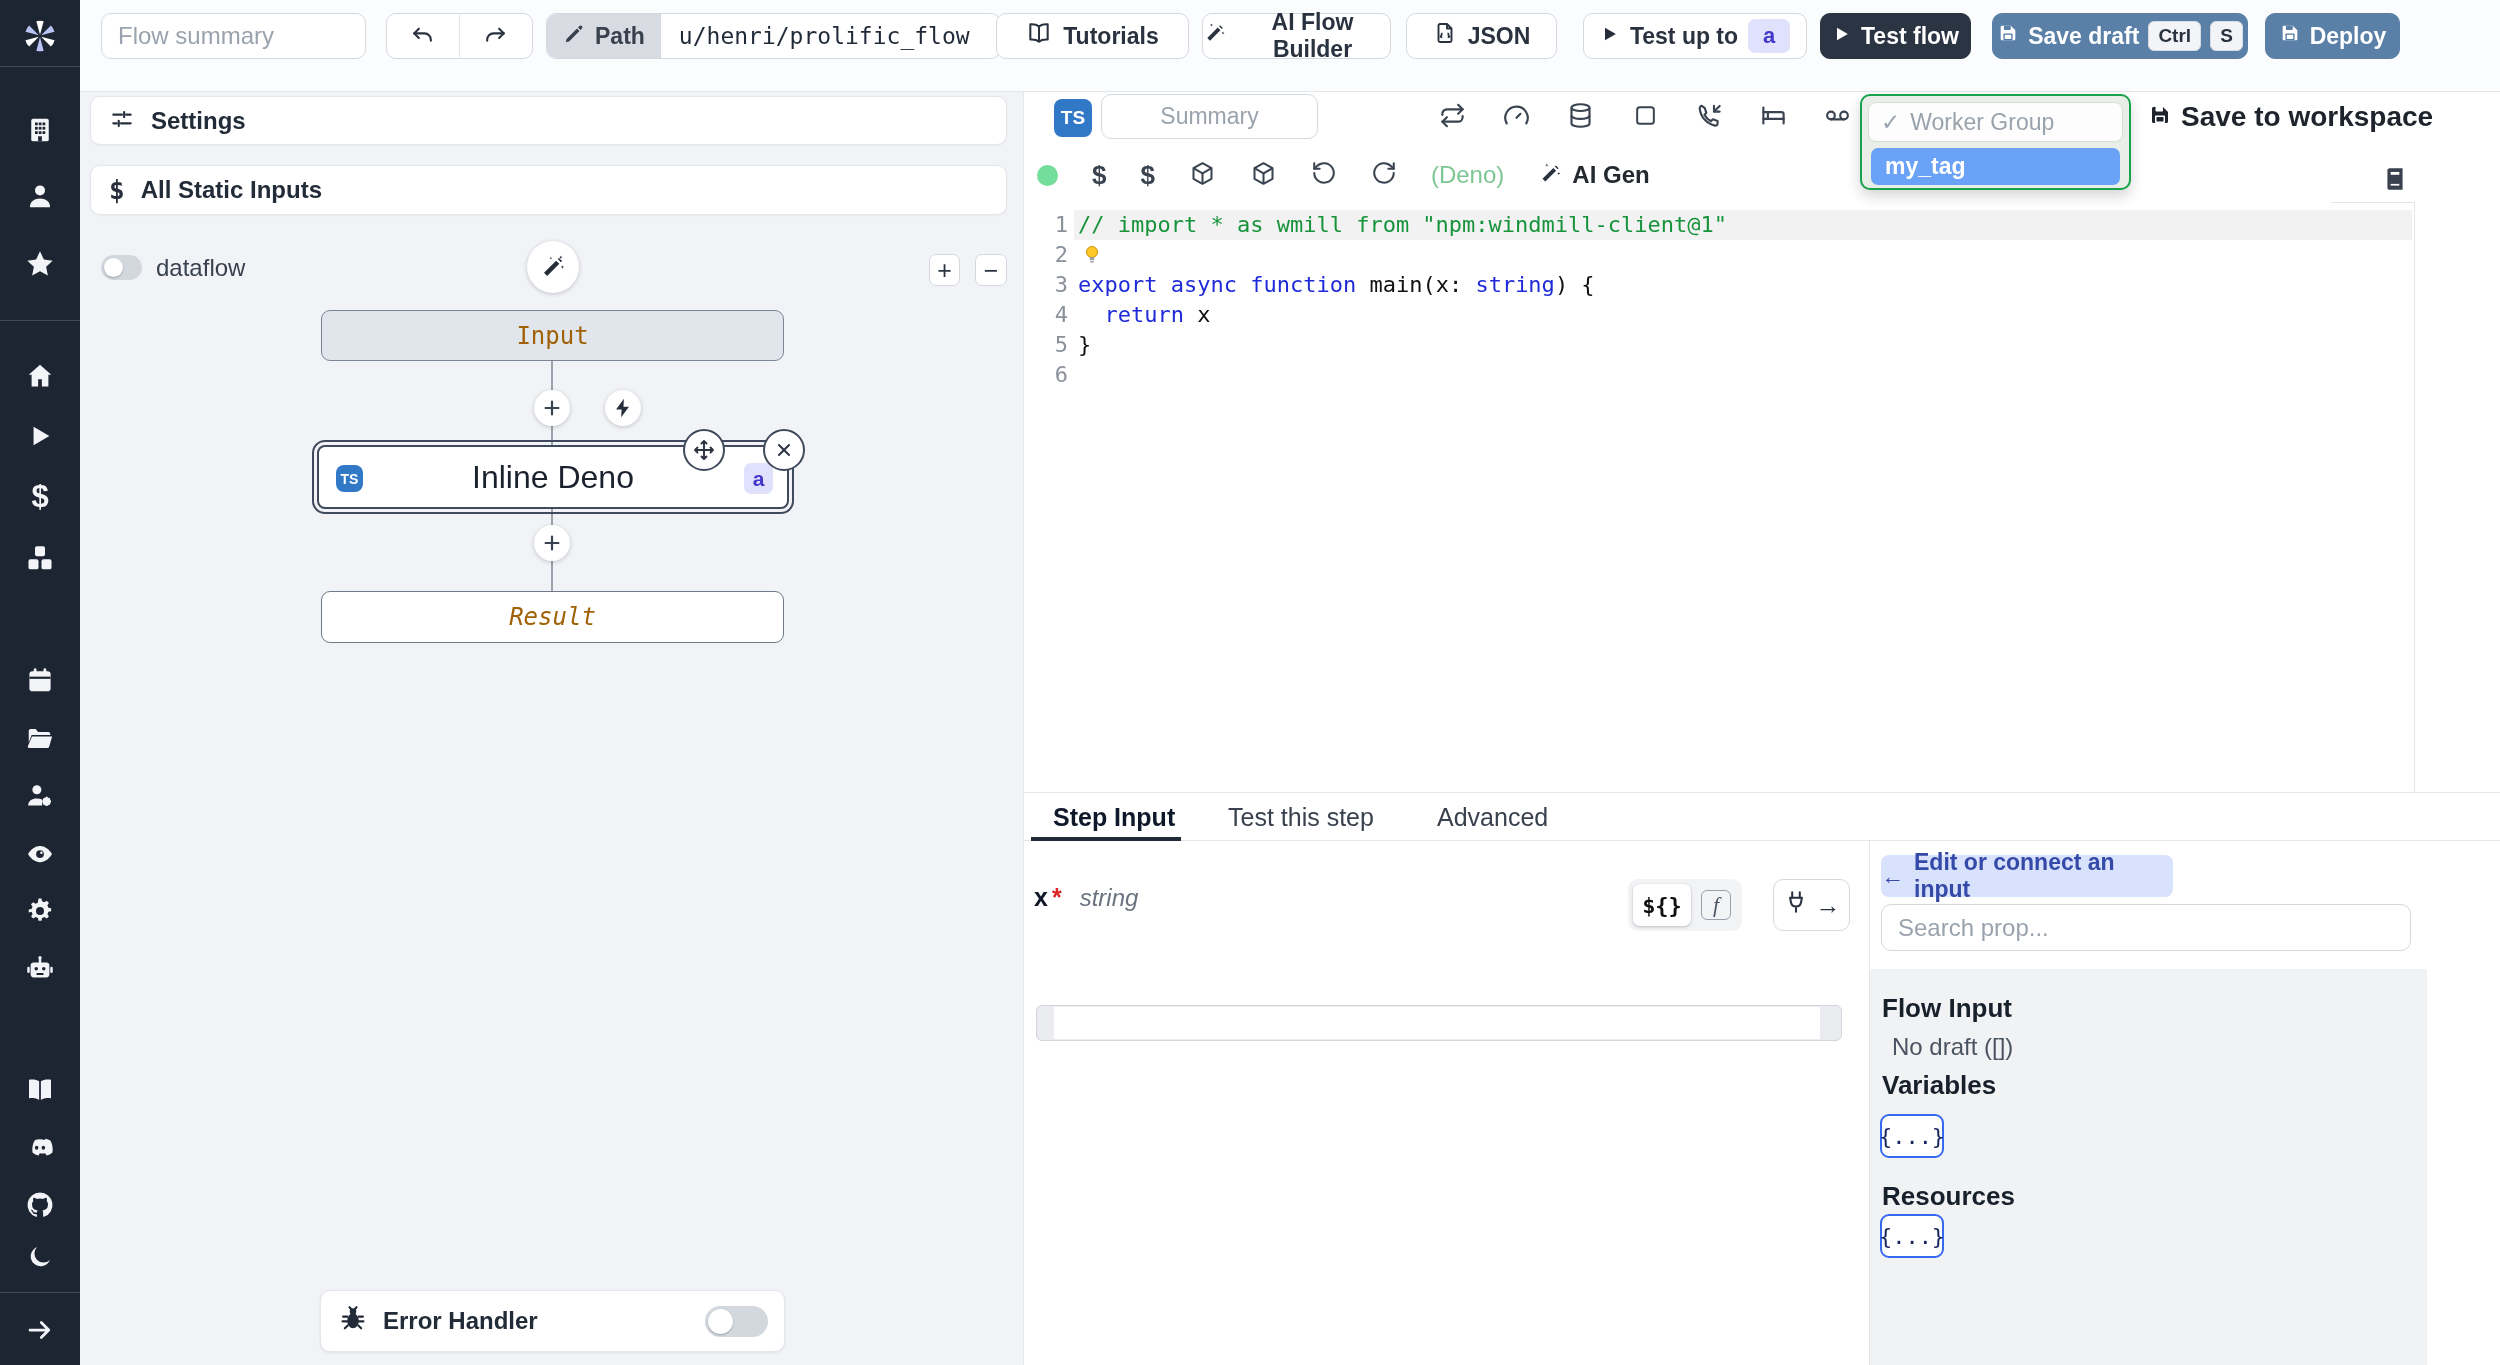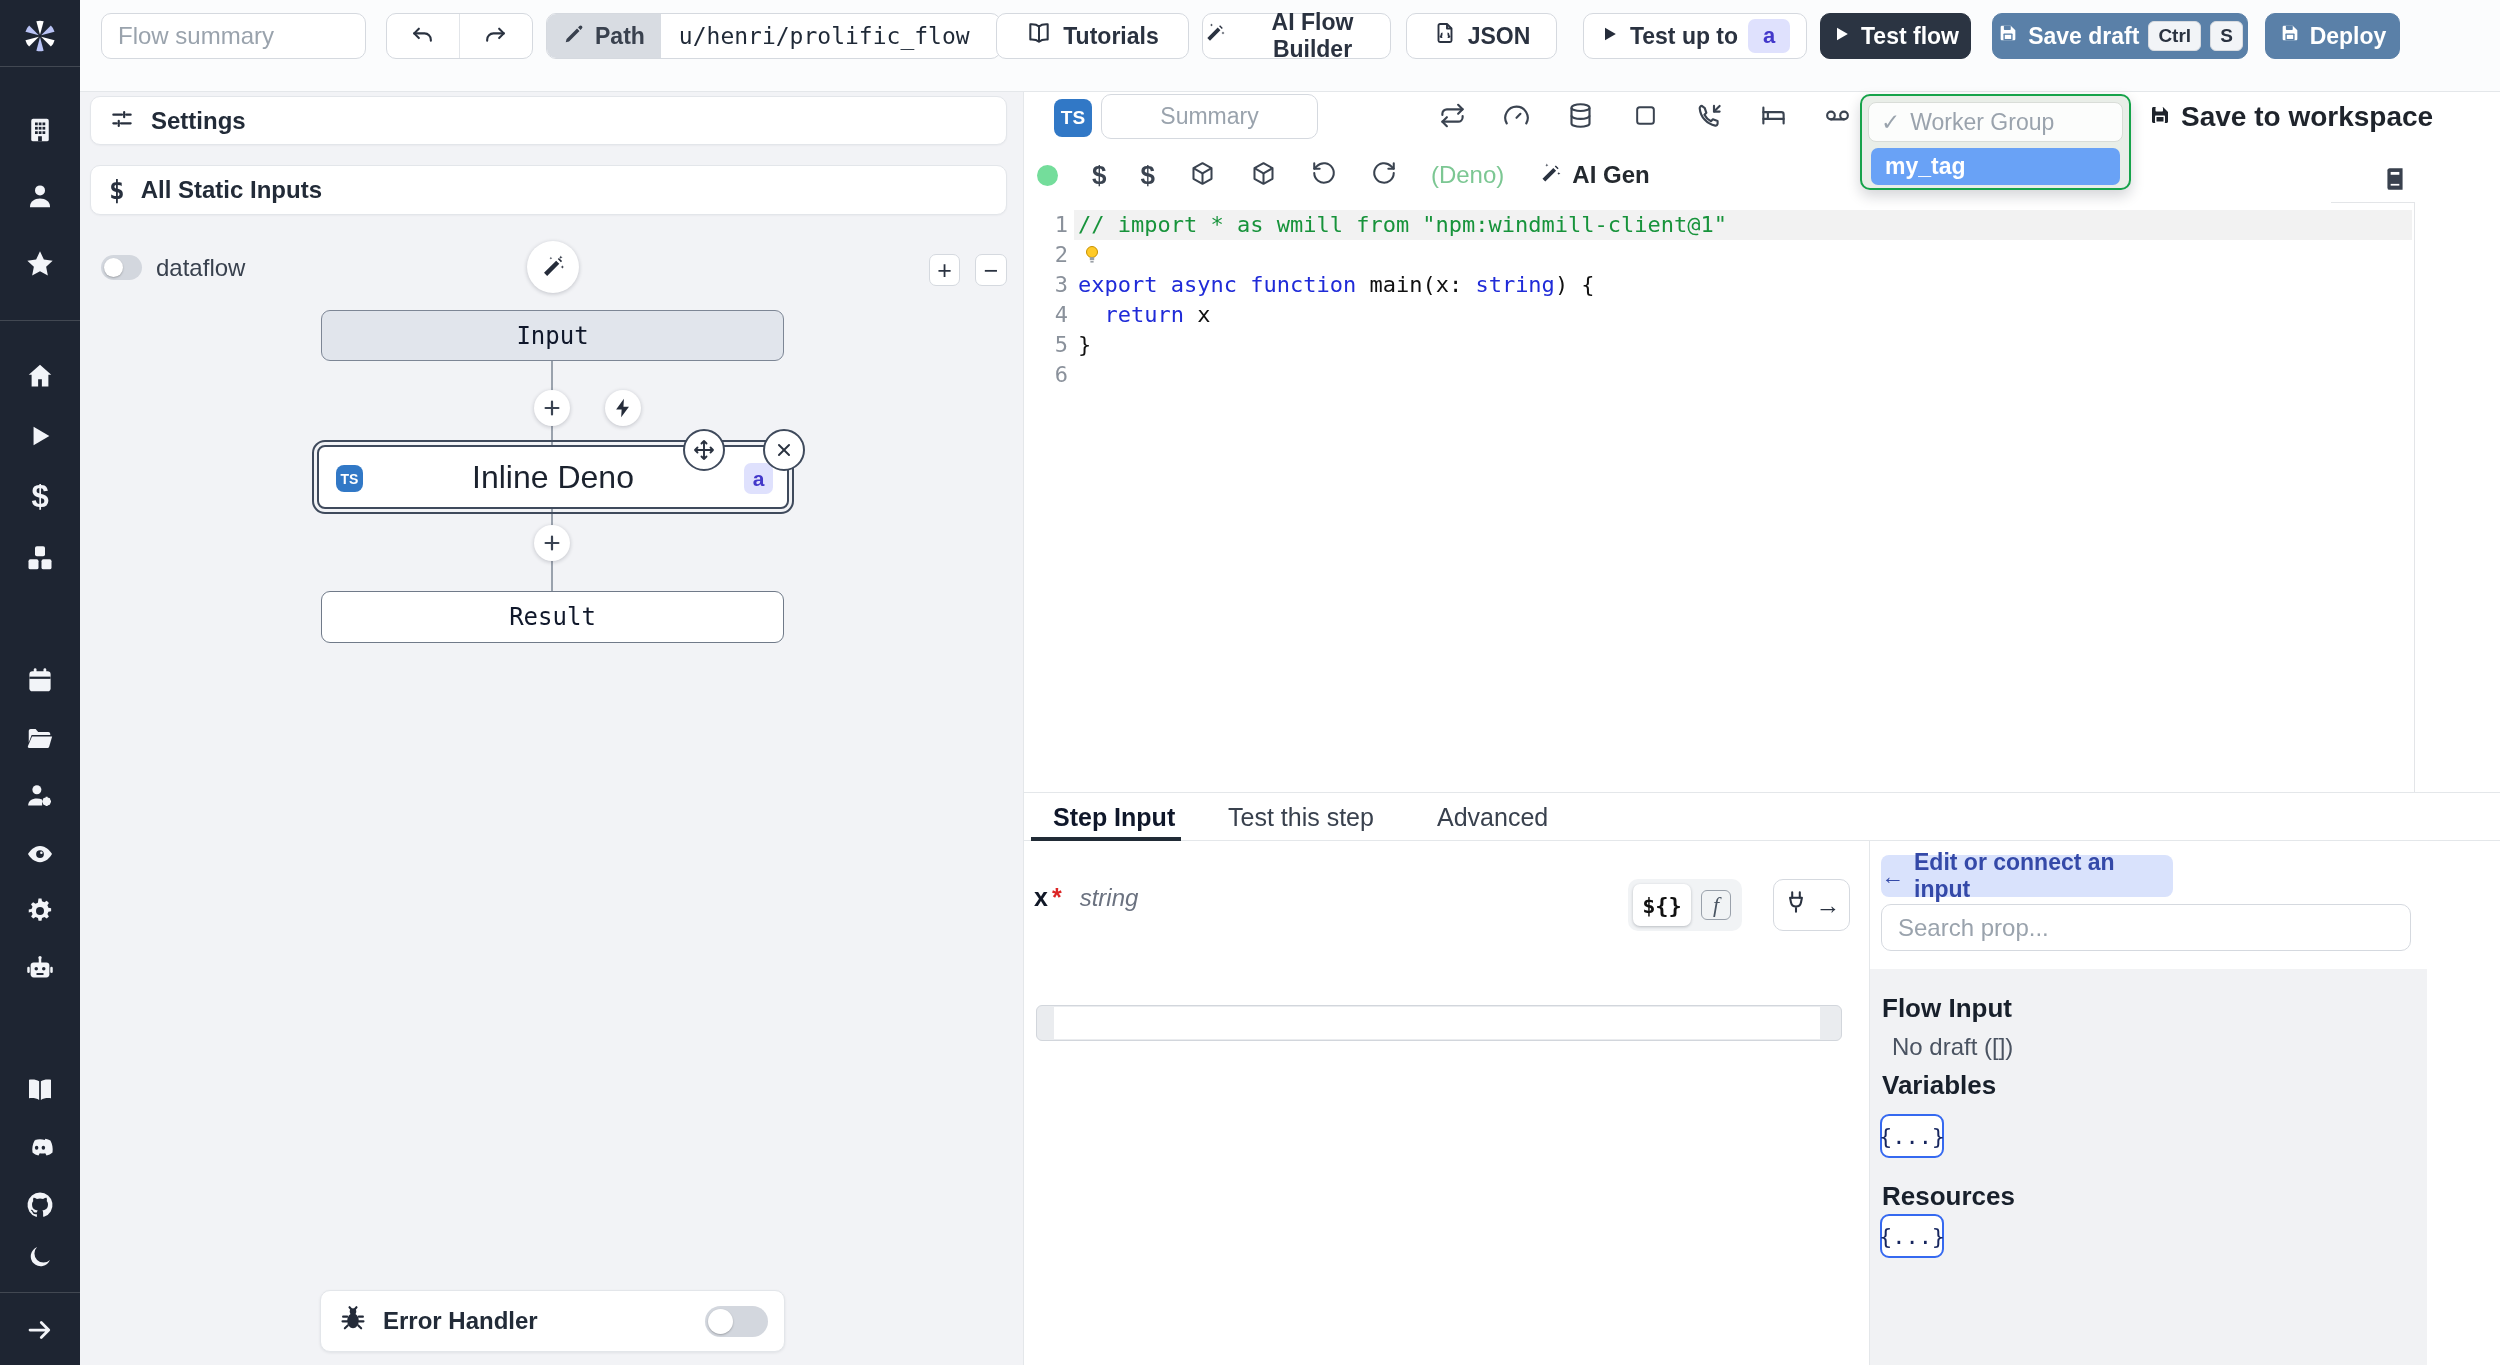--- a/index.html
+++ b/index.html
@@ -26,23 +26,23 @@
   .sb-ic { position:absolute; left:23px; width:34px; height:34px; display:flex; align-items:center; justify-content:center; cursor:pointer; }
   .sb-div { position:absolute; left:0; width:80px; height:1px; background:rgba(255,255,255,.16); }
 
   
   #flow-panel { position:absolute; left:80px; top:92px; width:943px; height:1273px; background:#f2f3f6; }
   .card { position:absolute; background:#fff; border:1.5px solid #e3e6ea; border-radius:10px; display:flex; align-items:center; gap:16px; padding:12px 18px; box-shadow:0 1px 2px rgba(16,24,40,.04); cursor:pointer; }
   .card-label { font-size:24px; font-weight:700; color:#222b38; }
   .toggle { position:relative; border-radius:20px; background:#d3d7de; cursor:pointer; }
   .toggle .knob { position:absolute; top:3px; left:3px; background:#fff; border-radius:50%; box-shadow:0 1px 2px rgba(0,0,0,.25); }
   .node { position:absolute; display:flex; align-items:center; justify-content:center; border-radius:9px; cursor:pointer; }
-  .node.plain { background:#fff; border:1.5px solid #707a89; }
+  .node.plain { background:#fff; border:1.5px solid #707a89;font-style:italic; }
   .node.input-node { background:#e1e5ec; border:1.5px solid #7d8695; }
-  .node-label-mono { font-family:"DejaVu Sans Mono",monospace; font-size:24px; color:#0f172a; }
+  .node-label-mono { font-family:"DejaVu Sans Mono",monospace; font-size:24px; color:#a16207; }
   .edge { position:absolute; width:2px; background:#9aa2ad; }
   .g-circle { position:absolute; background:#fff; border-radius:50%; display:flex; align-items:center; justify-content:center; box-shadow:0 1px 4px rgba(16,24,40,.22); cursor:pointer; }
 
   
   #editor-panel { position:absolute; left:1023px; top:92px; width:1477px; height:700px; background:#fff; border-left:1.5px solid #e4e7ea; }
   .ts-badge { background:var(--ts-badge); color:#fff; font-weight:700; border-radius:8px; display:flex; align-items:center; justify-content:center; }
   .hicon { position:absolute; width:30px; height:30px; display:flex; align-items:center; justify-content:center; cursor:pointer; }
   .code-line { position:absolute; left:54px; font-family:"DejaVu Sans Mono",monospace; font-size:22px; line-height:30px; white-space:pre; color:#111; }
   .ln { position:absolute; left:0; width:44px; text-align:right; font-family:"DejaVu Sans Mono",monospace; font-size:22px; line-height:30px; color:#8a919b; }
   .kw { color:var(--code-keyword); }

